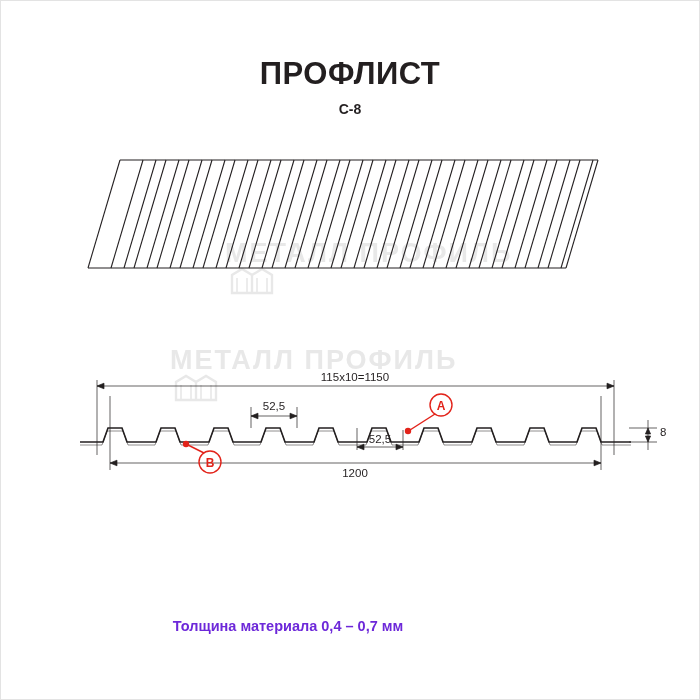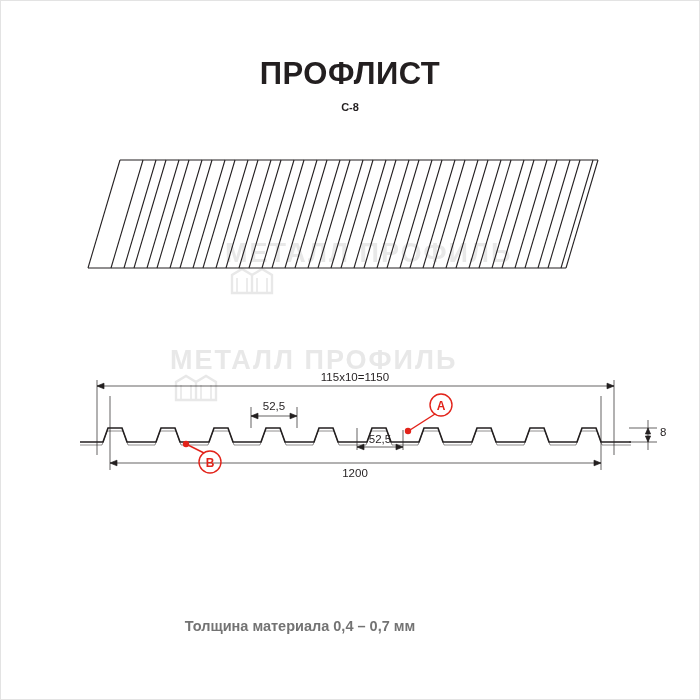--- a/index.html
+++ b/index.html
@@ -41,33 +41,33 @@
     font-weight: bold;
     letter-spacing: 0.5px;
     color: #231f20;
   }
   .subtitle {
     position: absolute;
     top: 101px;
     left: 0;
     width: 700px;
     text-align: center;
-    font-size: 11px;
+    font-size: 14px;
     font-weight: bold;
     color: #231f20;
   }
   .footer-note {
     position: absolute;
     top: 618px;
-    left: 12px;
+    left: 0;
     width: 576px;
     text-align: center;
     font-size: 14.5px;
     font-weight: bold;
-    color: #737373;
+    color: #6d28d9;
   }
   .iso-wrap {
     position: absolute;
     left: 0;
     top: 135px;
     width: 700px;
     height: 180px;
   }
   .section-wrap {
     position: absolute;

